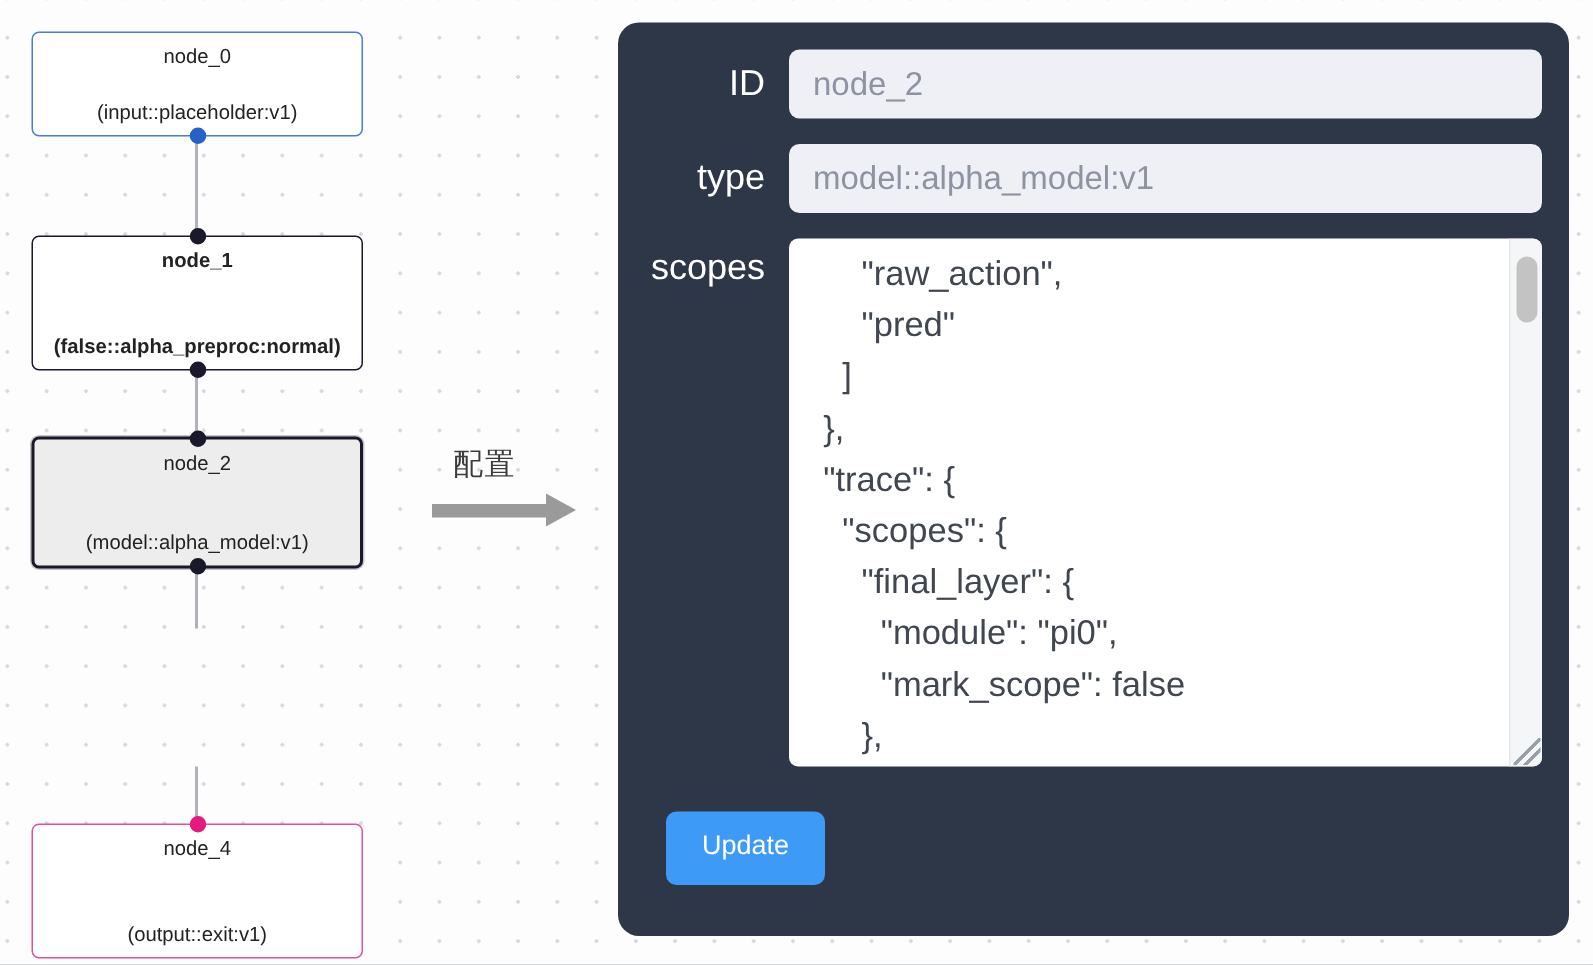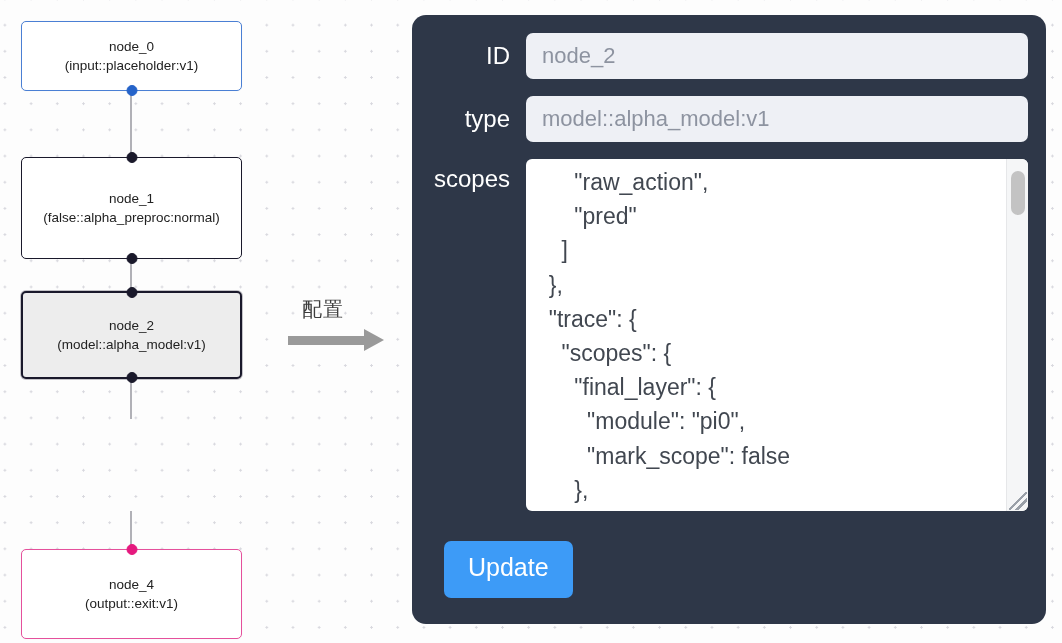--- a/index.html
+++ b/index.html
@@ -41,21 +41,21 @@
   .node {
     position: absolute;
     left: 21px;
     width: 221px;
     background: #ffffff;
     border: 1.6px solid #1a192b;
     border-radius: 5px;
     display: flex;
     flex-direction: column;
     align-items: center;
-    justify-content: center;
+    justify-content: space-between;
     text-align: center;
     color: #222222;
     font-size: 13.5px;
     line-height: 1.42;
     padding: 6px 10px;
     box-shadow: 0 0 0 0.5px rgba(0,0,0,0.02);
   }
   .node .nd-title { white-space: nowrap; }
   .node .nd-sub   { word-break: break-all; }
 
@@ -202,21 +202,21 @@
   .btn-row {
     margin-top: 30px;
     padding-left: 16px;
   }
   .primary-btn {
     display: inline-block;
     background: #3d9bf7;
     color: #ffffff;
     border: none;
     border-radius: 7px;
-    font-size: 25px;
+    font-size: 18px;
     font-family: "Liberation Sans", sans-serif;
     padding: 12px 24px 16px 24px;
     cursor: pointer;
     outline: none;
   }
 </style>
 </head>
 <body>
 
 <div id="app">
@@ -227,21 +227,21 @@
     <div class="edge-line" style="top:245px; height:50px;"></div>
     <div class="edge-line" style="top:375px; height:44px;"></div>
     <div class="edge-line" style="top:511px; height:38px;"></div>
 
     <div class="node is-input" style="top: 21px; height: 70px; border-color: rgb(74, 127, 212);">
       <div class="nd-title">node_0</div>
       <div class="nd-sub">(input::placeholder:v1)</div>
       <span class="handle bottom blue"></span>
     </div>
 
-    <div class="node" style="top: 157px; height: 102px; border-color: rgb(26, 25, 43);">
+    <div class="node" style="top: 157px; height: 90px; border-color: rgb(26, 25, 43); font-weight: bold;">
       <div class="nd-title">node_1</div>
       <div class="nd-sub">(false::alpha_preproc:normal)</div>
       <span class="handle top"></span>
       <span class="handle bottom"></span>
     </div>
 
     <div class="node is-selected" style="top: 291px; height: 88px; border-color: rgb(26, 25, 43);">
       <div class="nd-title">node_2</div>
       <div class="nd-sub">(model::alpha_model:v1)</div>
       <span class="handle top"></span>

